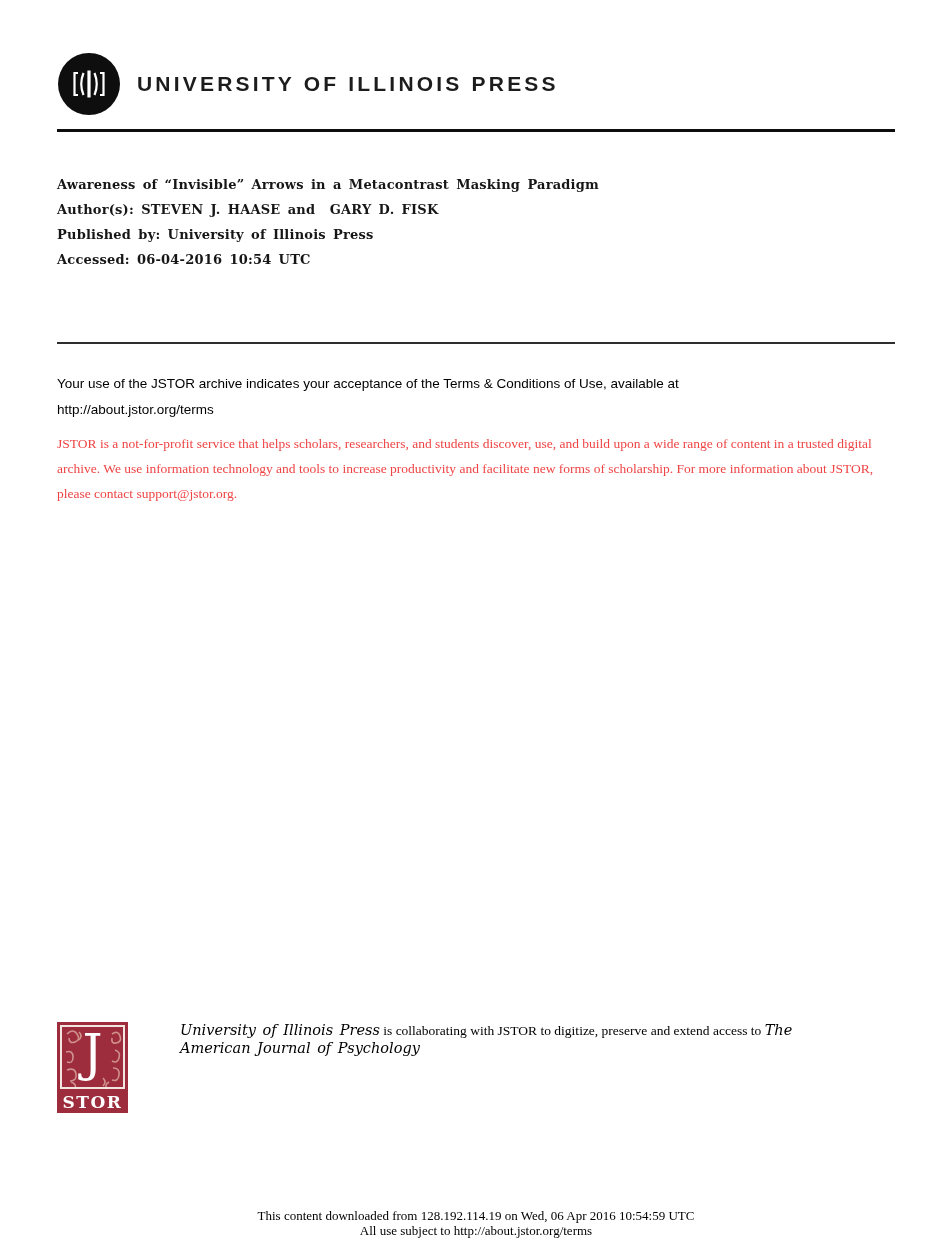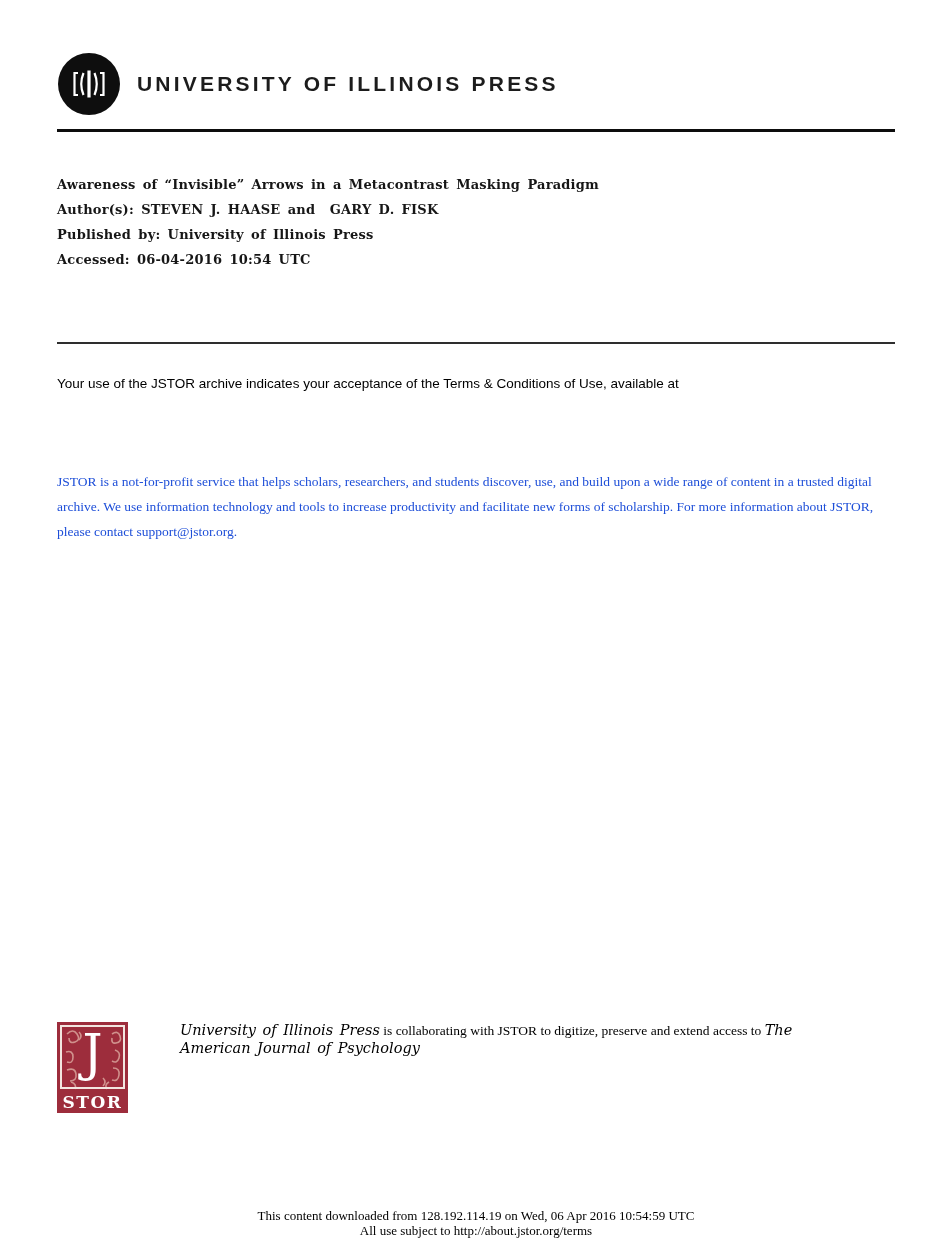--- a/index.html
+++ b/index.html
@@ -46,21 +46,21 @@
 
   
   .terms-top {
     position:absolute; left:57px; top:358px;
     font-family:Liberation Sans, sans-serif;
     font-size:13.5px; line-height:25.5px; color:#000;margin-top:13px;
   }
   .terms-about {
     position:absolute; left:57px; top:431px; width:844px;
     font-family:"Liberation Serif", serif;
-    font-size:13.5px; line-height:25px; color:#1d4ed8;margin-top:38px;
+    font-size:13.5px; line-height:25px; color:#ef4444;
   }
 
   
   .jstor-logo {
     position:absolute; left:57px; top:1022px; width:71px; height:91px;
   }
   .jstor-frame {
     position:absolute; left:3px; top:3px; right:3px; bottom:24px;
     border:2px solid #f3e6e0;
   }
@@ -120,20 +120,21 @@
     <div class="cite-line">Awareness of “Invisible” Arrows in a Metacontrast Masking Paradigm</div>
     <div class="cite-line">Author(s): STEVEN J. HAASE and  GARY D. FISK</div>
     <div class="cite-line">Published by: University of Illinois Press</div>
     <div class="cite-line">Accessed: 06-04-2016 10:54 UTC</div>
   </div>
 
   <div class="rule-mid"></div>
 
   <div class="terms-top">
     <div>Your use of the JSTOR archive indicates your acceptance of the Terms &amp; Conditions of Use, available at</div>
+    <div class="url-text">http://about.jstor.org/terms</div>
   </div>
 
   <div class="terms-about">JSTOR is a not-for-profit service that helps scholars, researchers, and students discover, use, and build upon a wide range of content in a trusted digital archive. We use information technology and tools to increase productivity and facilitate new forms of scholarship. For more information about JSTOR, please contact support@jstor.org.</div>
 
   <div class="jstor-logo" id="jstor-logo-box" style="background: rgb(157, 45, 60);">
     <svg class="jstor-orn" viewBox="0 0 71 91">
       <g fill="none" stroke="#d9a39b" stroke-width="1.6" opacity="0.85">
         <path d="M10,12 q6,-6 10,0 q4,6 -2,8 q-6,2 -6,-4"></path>
         <path d="M55,12 q6,-4 8,2 q2,6 -4,7 q-5,1 -4,-5"></path>
         <path d="M9,30 q7,-2 7,5 q0,7 -6,5"></path>

